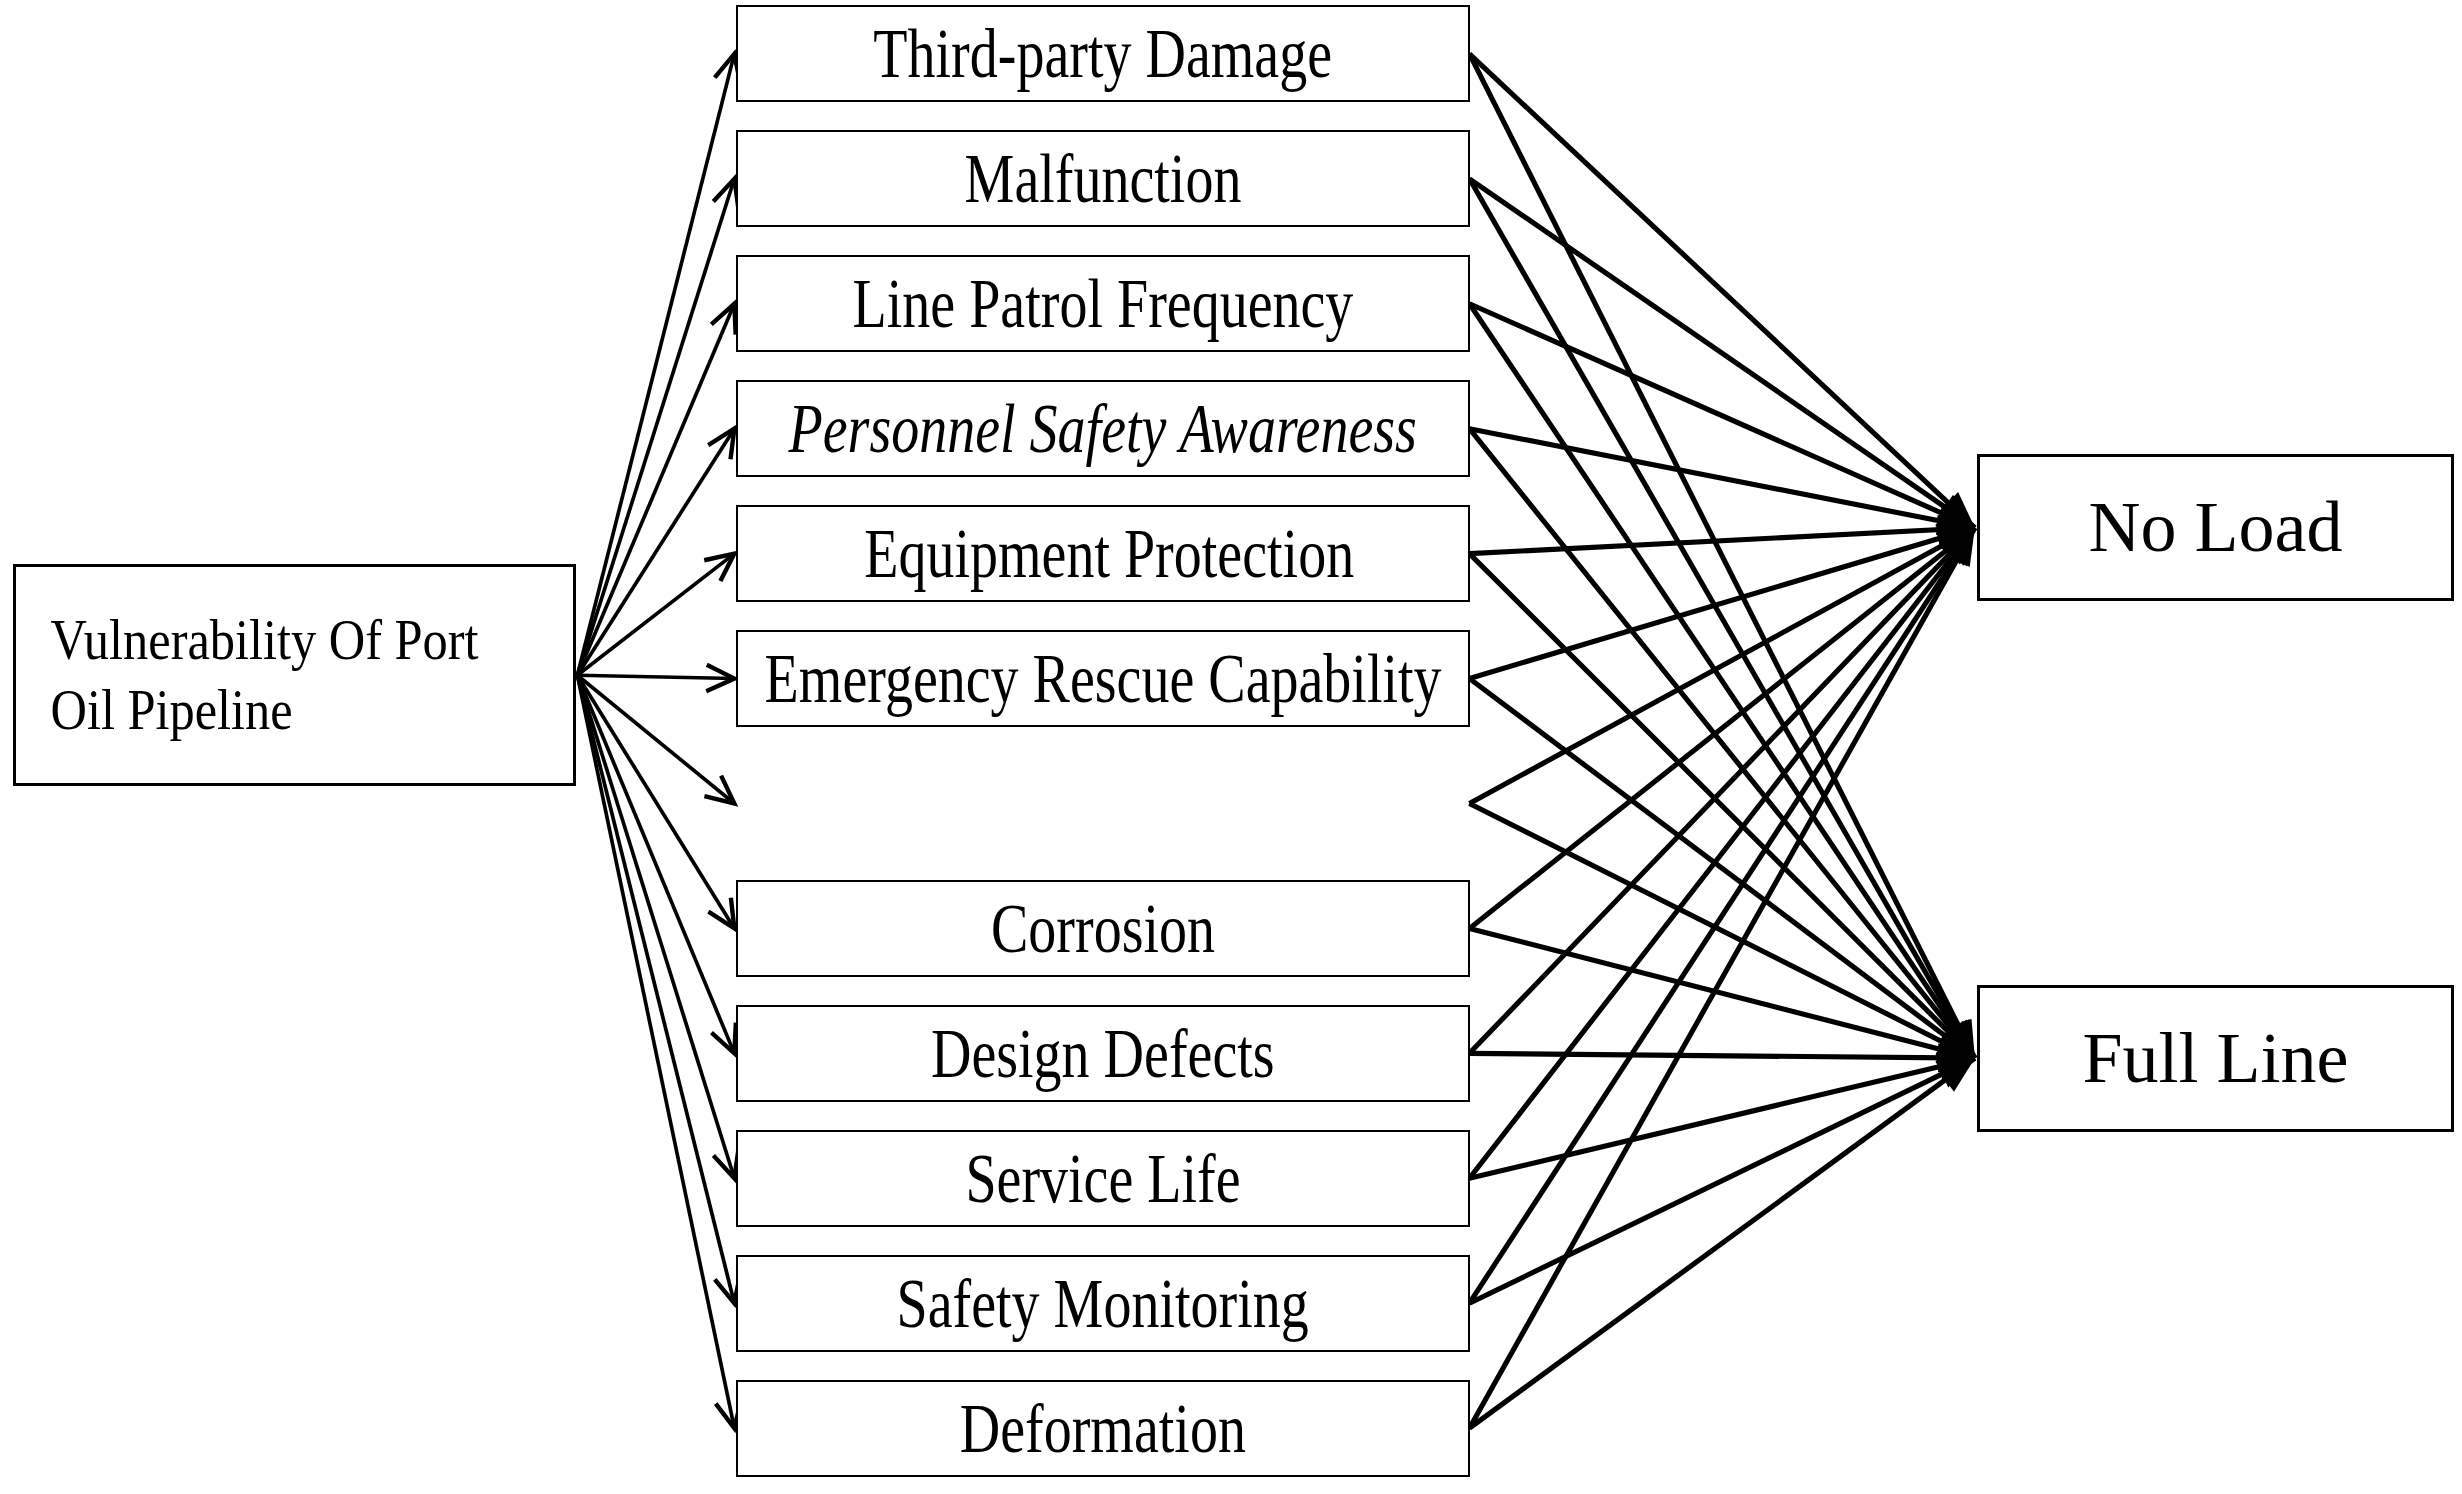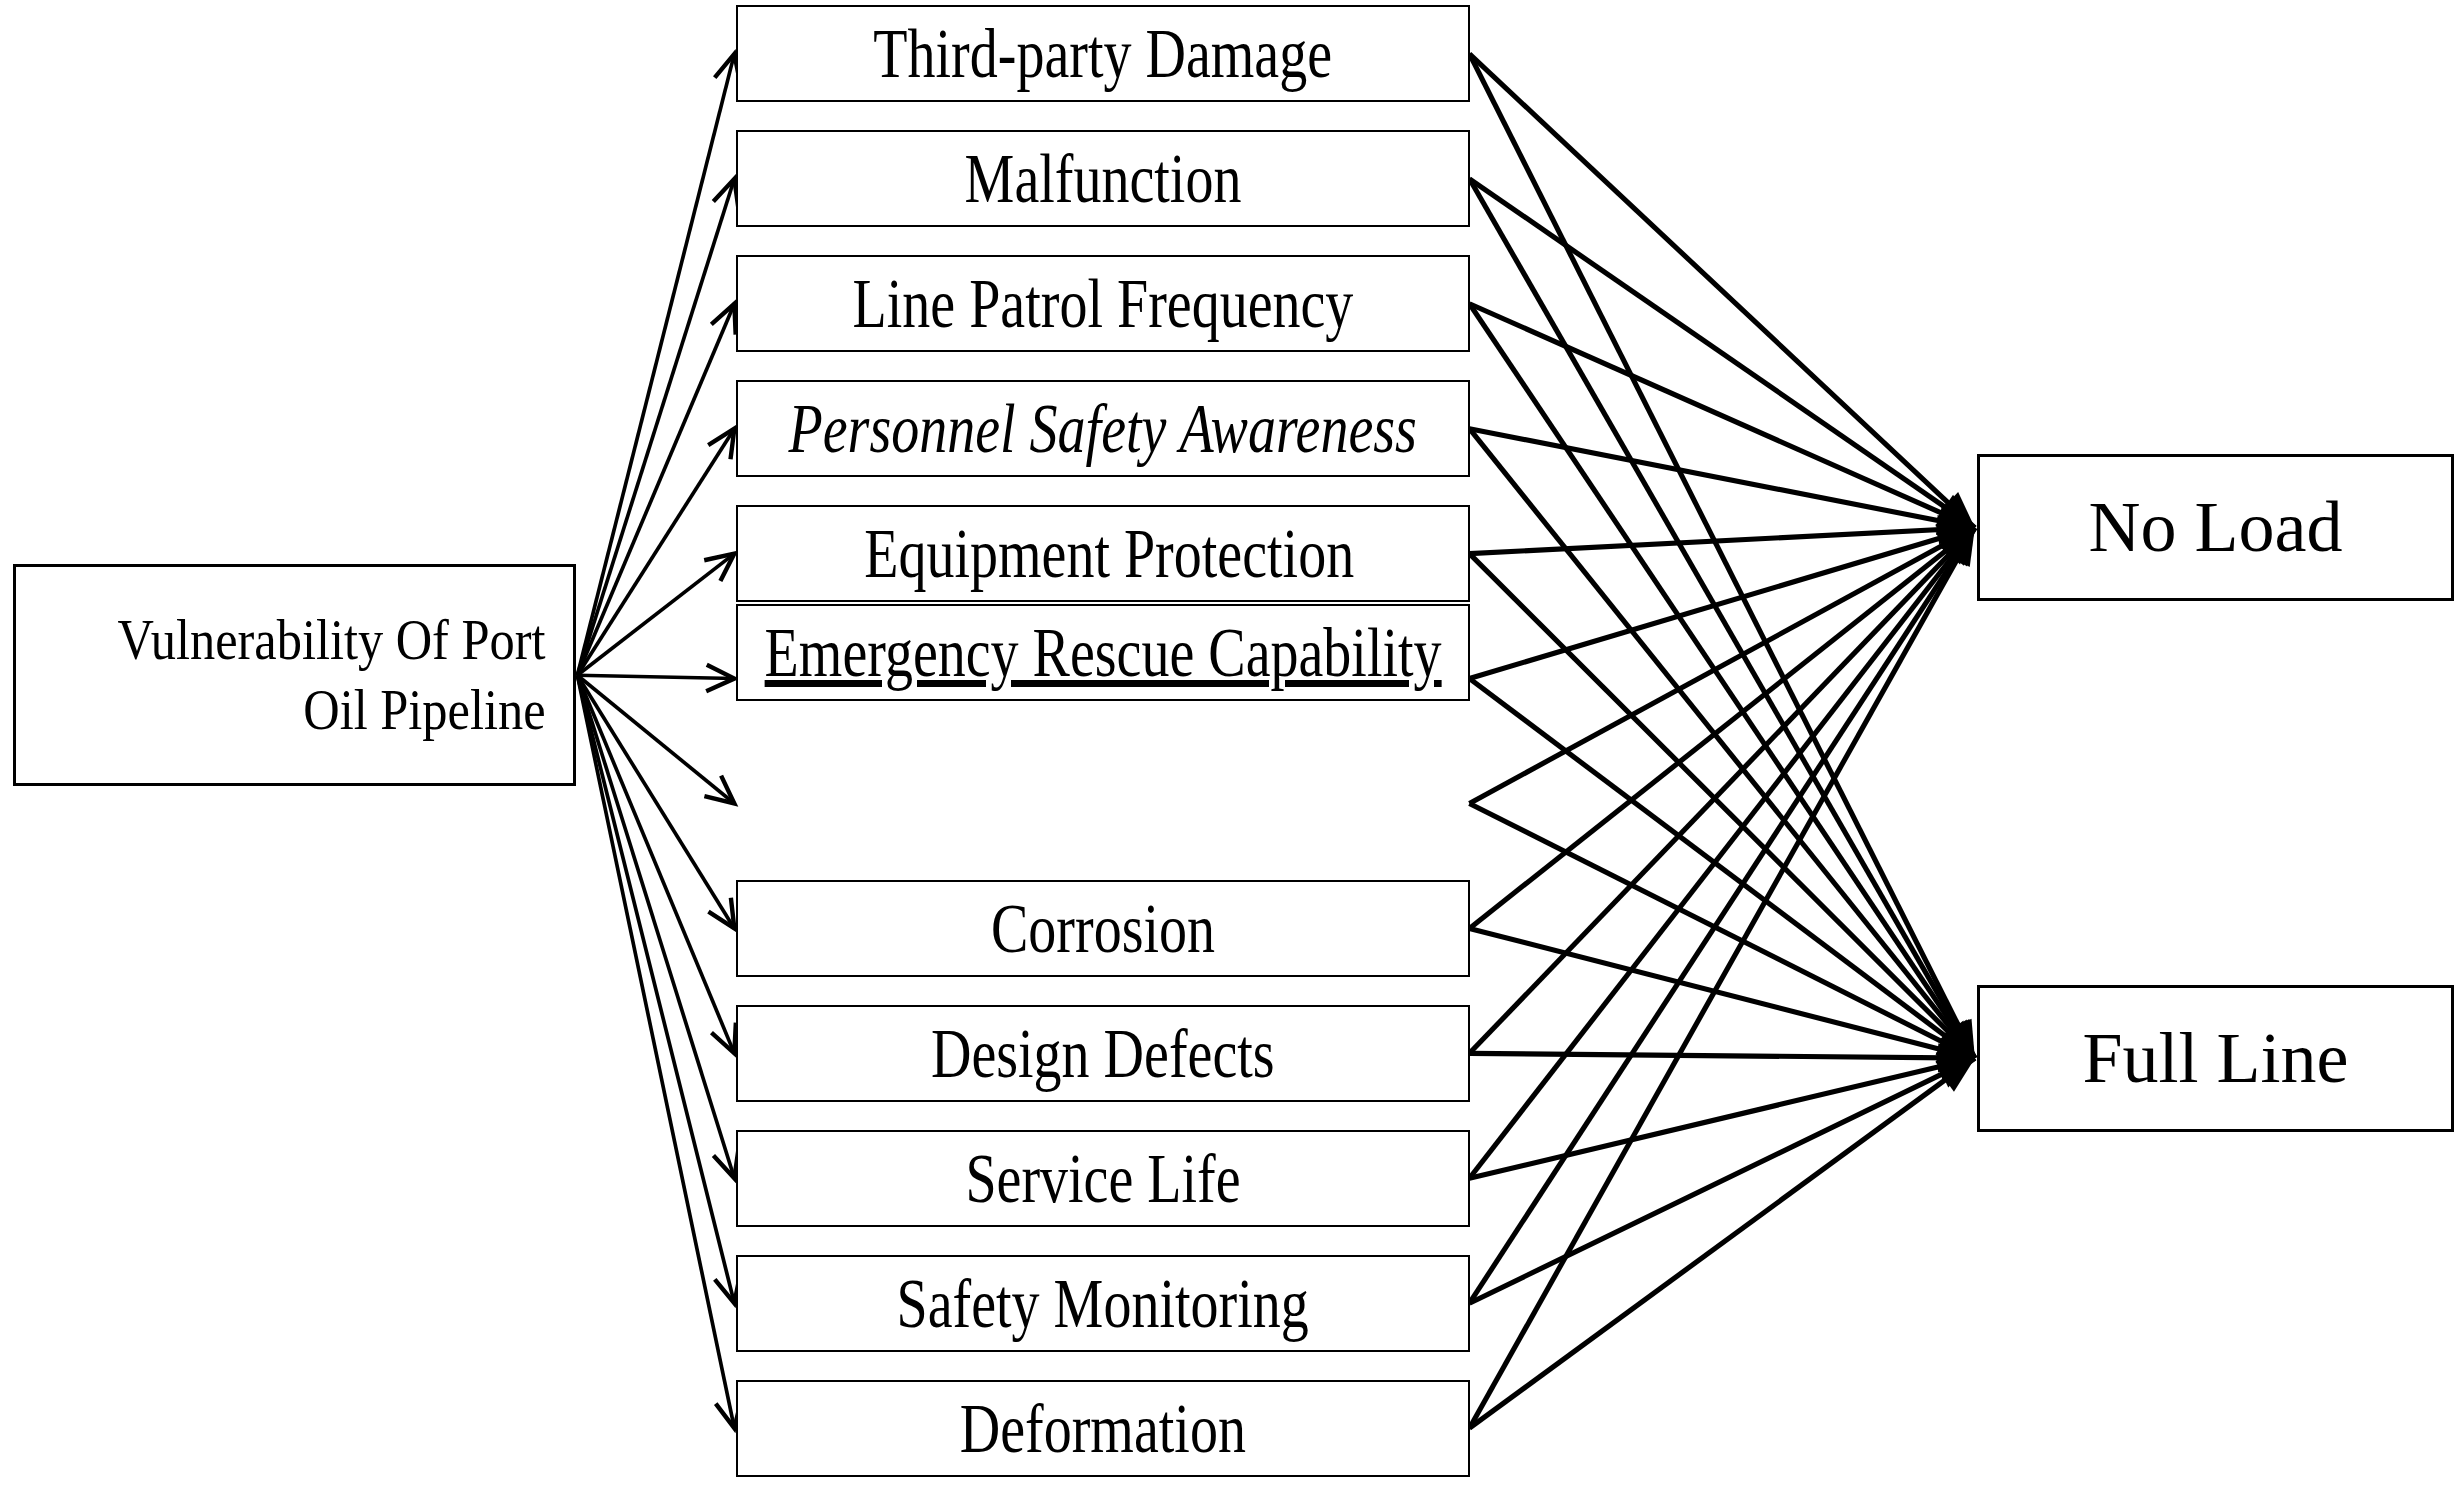--- a/index.html
+++ b/index.html
@@ -24,21 +24,21 @@
     height: 1495px;
   }
   .box {
     position: absolute;
     box-sizing: border-box;
     background: #ffffff;
     border: 2.9px solid #000000;
     display: flex;
     align-items: center;
     justify-content: center;
-    text-align: right;
+    text-align: left;
   }
   .label {
     font-family: "Liberation Serif", "DejaVu Serif", serif;
     color: #000000;
     white-space: nowrap;
     display: inline-block;
     transform-origin: 50% 50%;
   }
   
   .root-box {
@@ -54,21 +54,21 @@
     width: 100%;
   }
   
   .factor { left: 736px; width: 734px; height: 97px; }
   .factor .label { font-size: 70px; transform: scaleX(0.8); }
   .f0  { top: 5.1px; }
   .f1  { top: 130px; }
   .f2  { top: 255px; }
   .f3  { top: 380px; font-style: italic; }
   .f4  { top: 505px; padding-left: 12px; }
-  .f5  { top: 604px; text-decoration: underline; }
+  .f5  { top: 630px; }
   .f6  { top: 755px; }
   .f7  { top: 880px; }
   .f8  { top: 1005px; }
   .f9  { top: 1130px; }
   .f10 { top: 1255px; }
   .f11 { top: 1380px; }
   
   .outcome { left: 1977px; width: 477px; height: 147px; border-width: 3.7px; }
   .outcome .label { font-size: 72px; }
   .o0 { top: 454px; }

